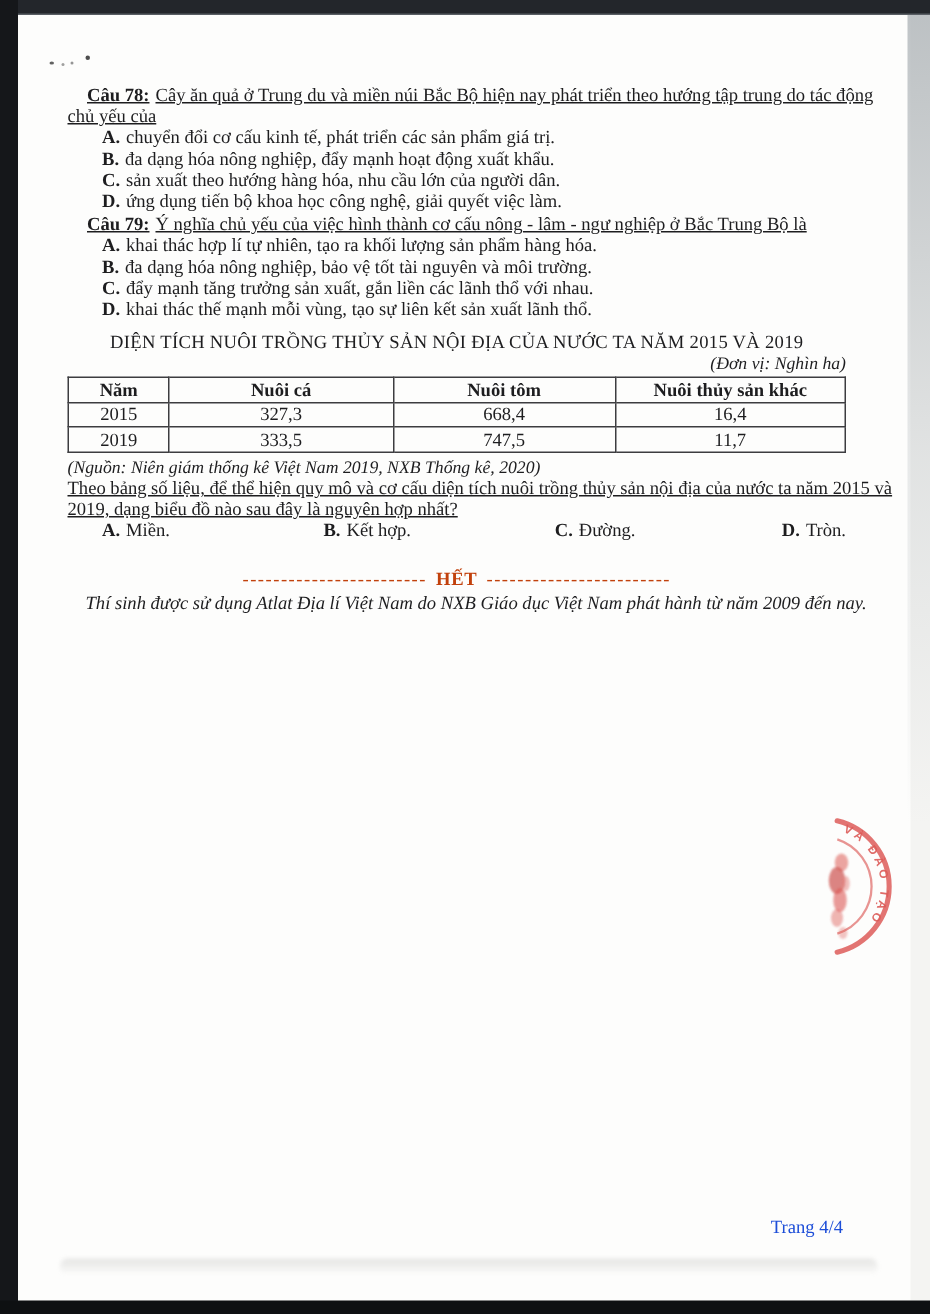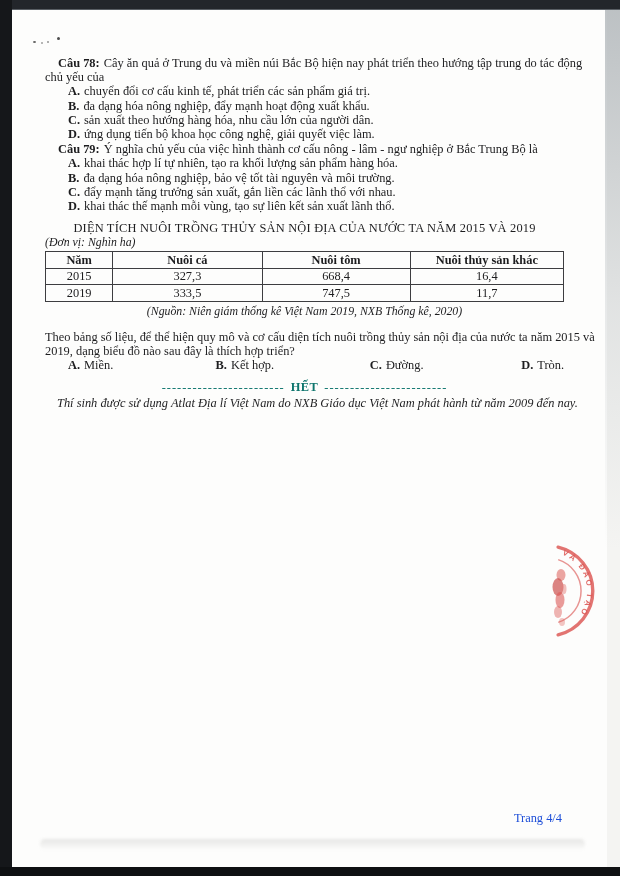--- a/index.html
+++ b/index.html
@@ -32,52 +32,52 @@
   
   .speck { position: absolute; background: #2e2e2e; border-radius: 50%; z-index: 3; }
   .speck1 { left: 33px; top: 41px; width: 3px; height: 2px; opacity: .75; }
   .speck2 { left: 41px; top: 42px; width: 2px; height: 2px; opacity: .45; }
   .speck3 { left: 47px; top: 41px; width: 2px; height: 2px; opacity: .5; }
   .speck4 { left: 57px; top: 37px; width: 3px; height: 3px; opacity: .85; }
 
   
   .content { position: absolute; left: 45px; top: 56px; width: 519px;
              font-size: 12.4px; line-height: 14.2px; color: #1d1d1f; z-index: 3; }
-  .line { white-space: nowrap; }
+  .line { white-space: nowrap; text-decoration: underline; }
   .stem-first { padding-left: 13px; }
   .qnum { font-weight: bold; margin-right: 4px; }
   .opt-line { padding-left: 23px; white-space: nowrap; }
   .opt-letter { font-weight: bold; margin-right: 4px; }
   .q-block-79 { margin-top: 1px; }
   .q-block-80 { margin-top: 8px; }
 
   .tbl-title { text-align: center; margin-top: 2px; white-space: nowrap; letter-spacing: 0.2px; }
-  .unit-note { font-style: italic; font-size: 11.8px; line-height: 13px; margin-top: 1px; }
+  .unit-note { text-align: right; font-style: italic; font-size: 11.8px; line-height: 13px; margin-top: 1px; }
 
   table.data { border-collapse: collapse; width: 100%; margin-top: 2px; table-layout: fixed; }
   table.data th, table.data td {
     border: 1.2px solid #3d3d40; text-align: center; padding: 0;
     height: 15.5px; font-size: 12.4px; line-height: 15px;
   }
   table.data th { font-weight: bold; }
   col.c-nam  { width: 13%; }
   col.c-ca   { width: 28.8%; }
   col.c-tom  { width: 28.6%; }
   col.c-khac { width: 29.6%; }
 
-  .source-note { text-align: center; font-style: italic; font-size: 11.8px; line-height: 14px; margin-top: 2px; white-space: nowrap; }
-
-  .after-tbl { margin-top: 12px; text-align: right; }
+  .source-note { text-align: left; font-style: italic; font-size: 11.8px; line-height: 14px; margin-top: 2px; white-space: nowrap; }
+
+  .after-tbl { margin-top: 0; text-align: right; }
   .opt-row { display: flex; padding-left: 23px; margin-top: 0; gap: 41px; }
   .opt-cell { white-space: nowrap; }
   .opt-cell.w1 { width: 113px; }
   .opt-cell.w2 { width: 120px; }
   .opt-cell.w3 { width: 117px; }
 
-  .end-divider { text-align: center; margin-top: 7px; white-space: nowrap; color: #0f766e; }
+  .end-divider { text-align: center; margin-top: 18px; white-space: nowrap; color: #c2410c; }
   .end-dashes { letter-spacing: 1px; }
   .end-label { font-weight: bold; margin: 0 6px; letter-spacing: 0.5px; }
 
   .atlas-note { font-style: italic; margin-top: 2px; white-space: nowrap; margin-left: 12px; }
 
   
   .page-number { position: absolute; right: 58px; top: 811px; font-size: 12.4px;
                  color: #1d4ed8; z-index: 3; }
 
   
@@ -170,21 +170,21 @@
           <td>333,5</td>
           <td>747,5</td>
           <td>11,7</td>
         </tr>
       </tbody>
     </table>
 
     <div class="source-note">(Nguồn: Niên giám thống kê Việt Nam 2019, NXB Thống kê, 2020)</div>
 
     <div class="line after-tbl">Theo bảng số liệu, để thể hiện quy mô và cơ cấu diện tích nuôi trồng thủy sản nội địa của nước ta năm 2015 và</div>
-    <div class="line">2019, dạng biểu đồ nào sau đây là thích hợp triển?</div>
+    <div class="line">2019, dạng biểu đồ nào sau đây là nguyên hợp nhất?</div>
 
     <div class="opt-row">
       <div class="opt-cell w1">
         <span class="opt-letter">A.</span><span>Miền.</span>
       </div>
       <div class="opt-cell w2">
         <span class="opt-letter">B.</span><span>Kết hợp.</span>
       </div>
       <div class="opt-cell w3">
         <span class="opt-letter">C.</span><span>Đường.</span>

